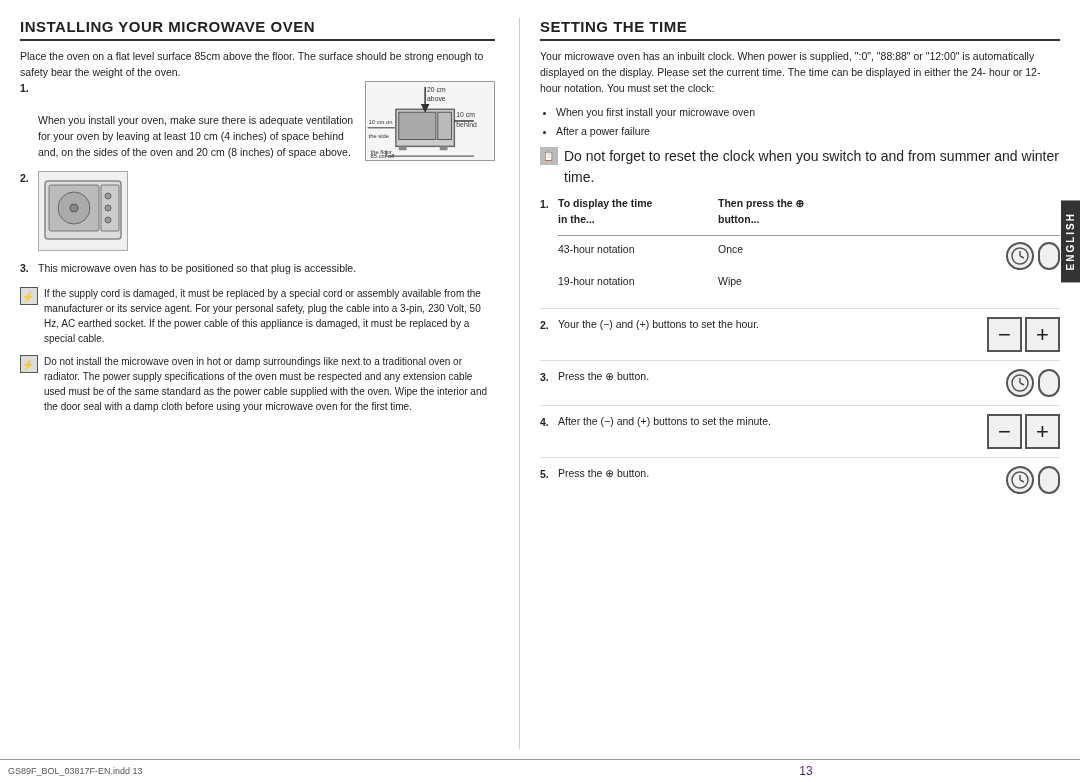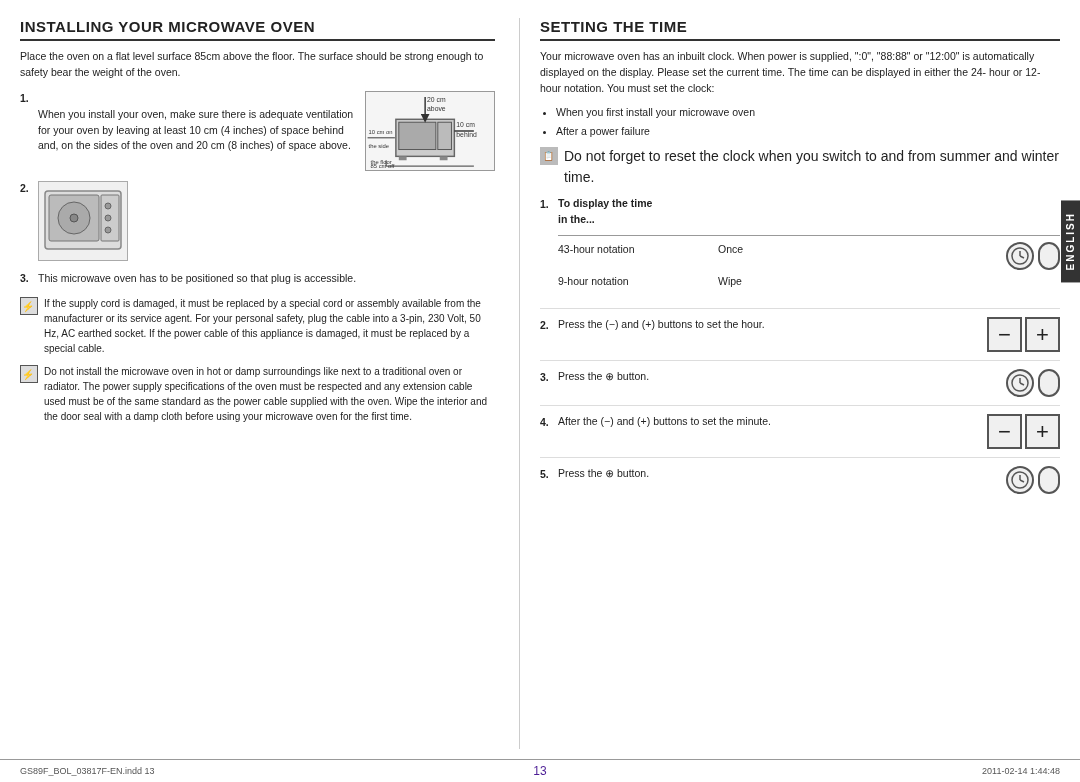--- a/index.html
+++ b/index.html
@@ -57,41 +57,40 @@
       font-weight: bold;
       text-transform: uppercase;
       border-bottom: 2px solid #333;
       padding-bottom: 4px;
       margin-bottom: 8px;
       letter-spacing: 0.5px;
     }
     .intro-text {
       font-size: 10.5px;
       line-height: 1.5;
-      margin-bottom: 10px;
     }
     .numbered-item {
       display: flex;
       margin-bottom: 10px;
       align-items: flex-start;
     }
     .num {
       font-weight: bold;
       min-width: 18px;
       font-size: 10.5px;
       margin-top: 1px;
     }
     .item-text {
       flex: 1;
       font-size: 10.5px;
       line-height: 1.5;
     }
     .item-with-img {
       display: flex;
-      align-items: center;
+      align-items: flex-end;
       gap: 8px;
     }
     
     .vent-diagram {
       border: 1px solid #999;
       width: 130px;
       min-width: 130px;
       height: 80px;
       position: relative;
       background: #f5f5f5;
@@ -260,21 +259,21 @@
       justify-content: center;
       font-size: 22px;
       font-weight: 300;
     }
     
     .page-footer {
       border-top: 1px solid #999;
       display: flex;
       justify-content: space-between;
       align-items: center;
-      padding: 4px 20px;
+      padding: 4px 8px;
       font-size: 9px;
       color: #555;
     }
     .page-num {
       font-size: 12px;
       color: #4c1d95;
       font-weight: normal;
       text-align: center;
       flex: 1;
     }
@@ -376,50 +375,51 @@
         <div class="note-icon">📋</div>
         <div class="note-text">Do not forget to reset the clock when you switch to and from summer and winter time.</div>
       </div>
 
       <div class="step-row">
         <div class="step-num">1.</div>
         <div class="step-content">
           <div class="time-table">
             <div class="time-table-header">
               <div class="th-col1">To display the time<br>in the...</div>
+              <div class="th-col2">Then press the ⊕<br>button...</div>
               <div class="th-col3"></div>
             </div>
             <div class="time-table-row">
               <div class="td-col1">43-hour notation</div>
               <div class="td-col2">Once</div>
               <div class="td-col3">
                 <div class="btn-icons">
                   <div class="clock-btn">
                     <svg width="18" height="18" viewBox="0 0 18 18">
                         <circle cx="9" cy="9" r="8" fill="none" stroke="#555" stroke-width="1.5"></circle>
                         <line x1="9" y1="4" x2="9" y2="9" stroke="#555" stroke-width="1.5"></line>
                         <line x1="9" y1="9" x2="13" y2="11" stroke="#555" stroke-width="1.5"></line>
                       </svg>
                   </div>
                   <div class="oval-btn"></div>
                 </div>
               </div>
             </div>
             <div class="time-table-row">
-              <div class="td-col1">9-hour notation</div>
+              <div class="td-col1">19-hour notation</div>
               <div class="td-col2">Wipe</div>
               <div class="td-col3"></div>
             </div>
           </div>
         </div>
       </div>
 
       <div class="step-row">
         <div class="step-num">2.</div>
-        <div class="step-content">Press the (−) and (+) buttons to set the hour.</div>
+        <div class="step-content">Your the (−) and (+) buttons to set the hour.</div>
         <div class="step-icon">
           <div class="pm-btn">−</div>
           <div class="pm-btn">+</div>
         </div>
       </div>
 
       <div class="step-row">
         <div class="step-num">3.</div>
         <div class="step-content">Press the ⊕ button.</div>
         <div class="step-icon">
@@ -463,15 +463,14 @@
       </div>
     </div>
 
   </div>
 
   <div class="sidebar-tab">ENGLISH</div>
 
   <div class="page-footer">
     <div style="flex:1;">GS89F_BOL_03817F-EN.indd  13</div>
     <div class="page-num">13</div>
-    <div style="flex:1; text-align:right;">2011-02-14   1:44:48</div>
   </div>
 </div>
 
 </body></html>

